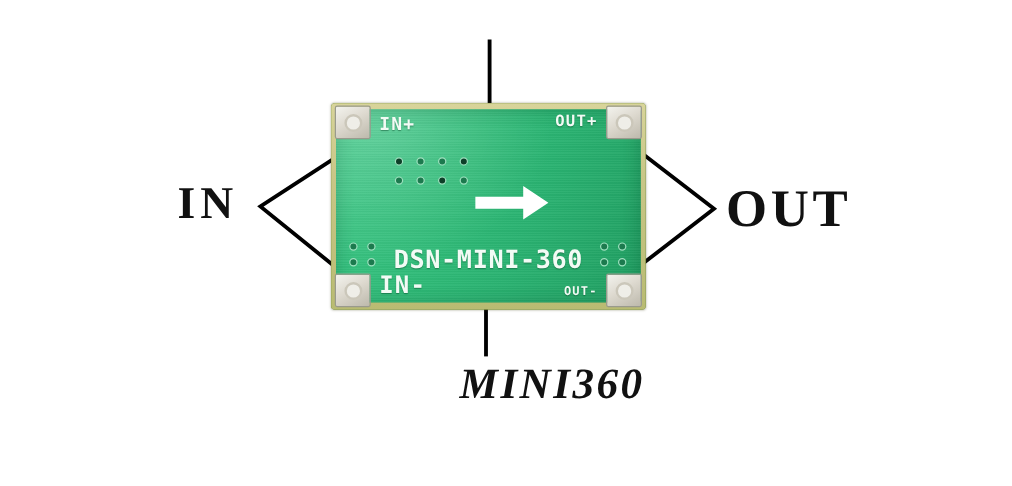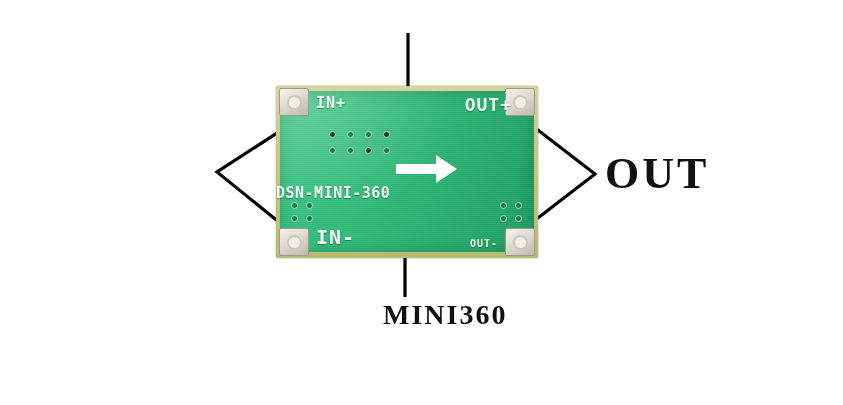--- a/index.html
+++ b/index.html
@@ -114,28 +114,28 @@
     position: absolute;
     color: #f2fbf5;
     font-family: "DejaVu Sans Mono", "Liberation Mono", monospace;
     font-weight: bold;
     letter-spacing: 1px;
     text-shadow: 0 1px 1px rgba(0,60,30,.45);
     white-space: nowrap;
     z-index: 4;
   }
   .silk.inp   { left: 40px;  top: 8px;   font-size: 15px; }
-  .silk.outp  { right: 26px; top: 8px;   font-size: 18px; }
+  .silk.outp  { right: 40px; top: 8px;   font-size: 13px; }
   .silk.inm   { left: 40px;  bottom: 9px;font-size: 20px; }
   .silk.outm  { right: 40px; bottom: 9px;font-size: 10px; }
   .silk.part  {
     left: 0; right: 0;
-    top: 98px;
-    text-align: left;
-    font-size: 15px;
+    top: 118px;
+    text-align: center;
+    font-size: 21px;
     letter-spacing: .5px;
   }
 
   
   .flow-arrow {
     position: absolute;
     left: 120px;
     top: 68px;
     width: 62px;
     height: 30px;
@@ -174,21 +174,21 @@
   
   .callout {
     position: absolute;
     color: #111111;
     font-family: "Liberation Serif", "DejaVu Serif", serif;
     font-weight: bold;
     white-space: nowrap;
   }
   .callout.in    { left: 148px; top: 148px; font-size: 38px; letter-spacing: 4px; }
   .callout.out   { left: 605px; top: 148px; font-size: 44px; letter-spacing: 3px; }
-  .callout.mini  { left: 383px; top: 299px; font-size: 28px; letter-spacing: 2px; }
+  .callout.mini  { left: 383px; top: 299px; font-size: 36px; letter-spacing: 2px; font-style: italic; }
 </style>
 </head>
 <body>
 
 <div id="canvas">
 
   <svg id="leaders" viewBox="0 0 843 405" width="843" height="405">
 
     <line x1="408" y1="33" x2="408" y2="166" stroke="#000000" stroke-width="3.2"></line>
 
@@ -244,16 +244,17 @@
       <div class="via"></div>
     </div>
     <div class="vias br">
       <div class="via"></div>
       <div class="via"></div>
       <div class="via"></div>
       <div class="via"></div>
     </div>
   </div>
 
+  <div class="callout in">IN</div>
   <div class="callout out">OUT</div>
   <div class="callout mini">MINI360</div>
 
 </div>
 
 </body></html>

